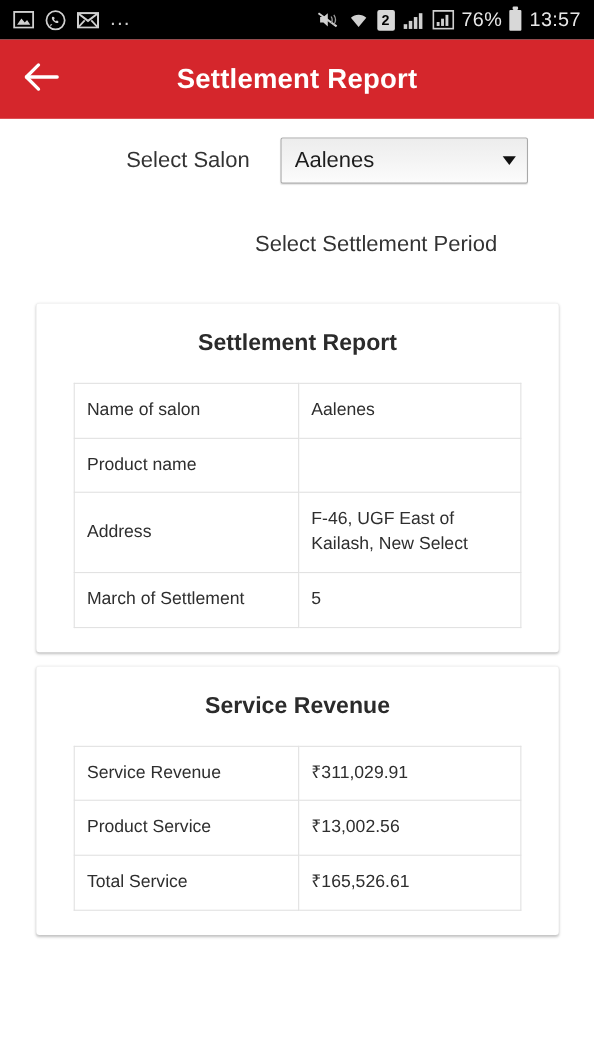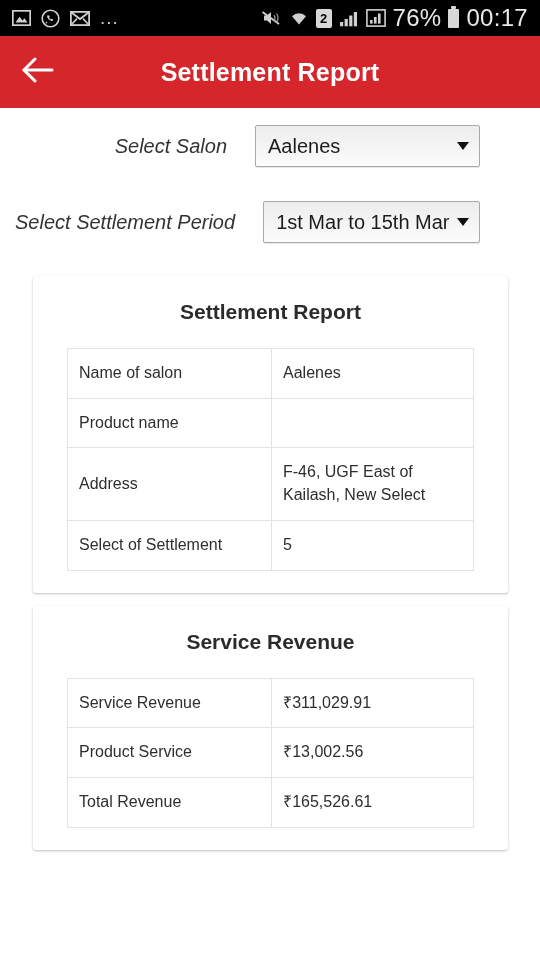--- a/index.html
+++ b/index.html
@@ -14,21 +14,21 @@
   .statusbar {
     height: 36px; width: 540px;
     background: #000000;
     display: flex; align-items: center;
     padding: 0 12px;
     color: #d8d8d8;
   }
   .sb-left { display: flex; align-items: center; gap: 10px; }
   .sb-right { display: flex; align-items: center; gap: 7px; margin-left: auto; }
   .sb-icon { display: inline-flex; align-items: center; justify-content: center; }
-  .sb-text { font-size: 24px; color: #e8e8e8; letter-spacing: 0.3px; }
+  .sb-text { font-size: 18px; color: #e8e8e8; letter-spacing: 0.3px; }
   .sb-dots { font-size: 19px; color: #cccccc; letter-spacing: 1px; line-height: 10px; }
   .sim-badge {
     width: 16px; height: 19px;
     border-radius: 2px; background: #d8d8d8; color: #000;
     font-size: 13px; font-weight: bold;
     display: flex; align-items: center; justify-content: center;
   }
   .battery {
     width: 11px; height: 19px; background: #d8d8d8;
     position: relative; border-radius: 1px;
@@ -64,21 +64,20 @@
   .form-row {
     display: flex; align-items: center;
     padding: 0 60px 0 15px;
     height: 76px;
   }
   .form-row .field-label {
     flex: 1; text-align: right;
     font-size: 20px; color: #333333;
     padding-right: 28px;
     white-space: nowrap;
-    font-style: italic;
   }
   .select-box {
     width: 225px; height: 42px;
     border: 1px solid #a9a9a9;
     border-radius: 2px;
     background: linear-gradient(to bottom, #ededed 0%, #f3f3f3 45%, #fcfcfc 100%);
     box-shadow: 0 1px 1px rgba(0,0,0,0.10);
     display: flex; align-items: center;
     padding: 0 10px 0 12px;
     cursor: pointer;
@@ -178,21 +177,21 @@
     <span class="sb-icon">
       <svg width="20" height="18" viewBox="0 0 20 18">
         <rect x="0.9" y="0.9" width="18.2" height="16.2" fill="none" stroke="#d0d0d0" stroke-width="1.6"></rect>
         <rect x="4" y="11" width="2.6" height="3.6" fill="#d0d0d0"></rect>
         <rect x="8" y="8" width="2.6" height="6.6" fill="#d0d0d0"></rect>
         <rect x="12" y="4.5" width="2.6" height="10.1" fill="#d0d0d0"></rect>
       </svg>
     </span>
     <span class="sb-text">76%</span>
     <span class="battery"></span>
-    <span class="sb-text">00:17</span>
+    <span class="sb-text">13:57</span>
   </div>
 </div>
 
 <div class="appbar">
   <div class="back-btn">
     <span>
       <svg width="32" height="26" viewBox="0 0 32 26">
         <path d="M2 13 H30" stroke="#ffffff" stroke-width="3" stroke-linecap="round"></path>
         <path d="M13 2 L2 13 L13 24" fill="none" stroke="#ffffff" stroke-width="3" stroke-linecap="round" stroke-linejoin="round"></path>
       </svg>
@@ -206,24 +205,20 @@
   <div class="form-row">
     <div class="field-label">Select Salon</div>
     <div class="select-box">
       <span class="select-value">Aalenes</span>
       <span class="caret"></span>
     </div>
   </div>
 
   <div class="form-row">
     <div class="field-label">Select Settlement Period</div>
-    <div class="select-box">
-      <span class="select-value">1st Mar to 15th Mar</span>
-      <span class="caret"></span>
-    </div>
   </div>
 
   <div class="card-spacer"></div>
 
   <div class="card">
     <div class="card-title">Settlement Report</div>
     <table class="rpt">
       <tbody>
         <tr>
           <td class="k">Name of salon</td>
@@ -231,40 +226,40 @@
         </tr>
         <tr>
           <td class="k">Product name</td>
           <td class="v"></td>
         </tr>
         <tr>
           <td class="k">Address</td>
           <td class="v">F-46, UGF East of Kailash, New Select</td>
         </tr>
         <tr>
-          <td class="k">Select of Settlement</td>
+          <td class="k">March of Settlement</td>
           <td class="v">5</td>
         </tr>
       </tbody>
     </table>
   </div>
 
   <div class="card">
     <div class="card-title">Service Revenue</div>
     <table class="rpt">
       <tbody>
         <tr>
           <td class="k">Service Revenue</td>
           <td class="v">₹311,029.91</td>
         </tr>
         <tr>
           <td class="k">Product Service</td>
           <td class="v">₹13,002.56</td>
         </tr>
         <tr>
-          <td class="k">Total Revenue</td>
+          <td class="k">Total Service</td>
           <td class="v">₹165,526.61</td>
         </tr>
       </tbody>
     </table>
   </div>
 
 </div>
 
 </body></html>

